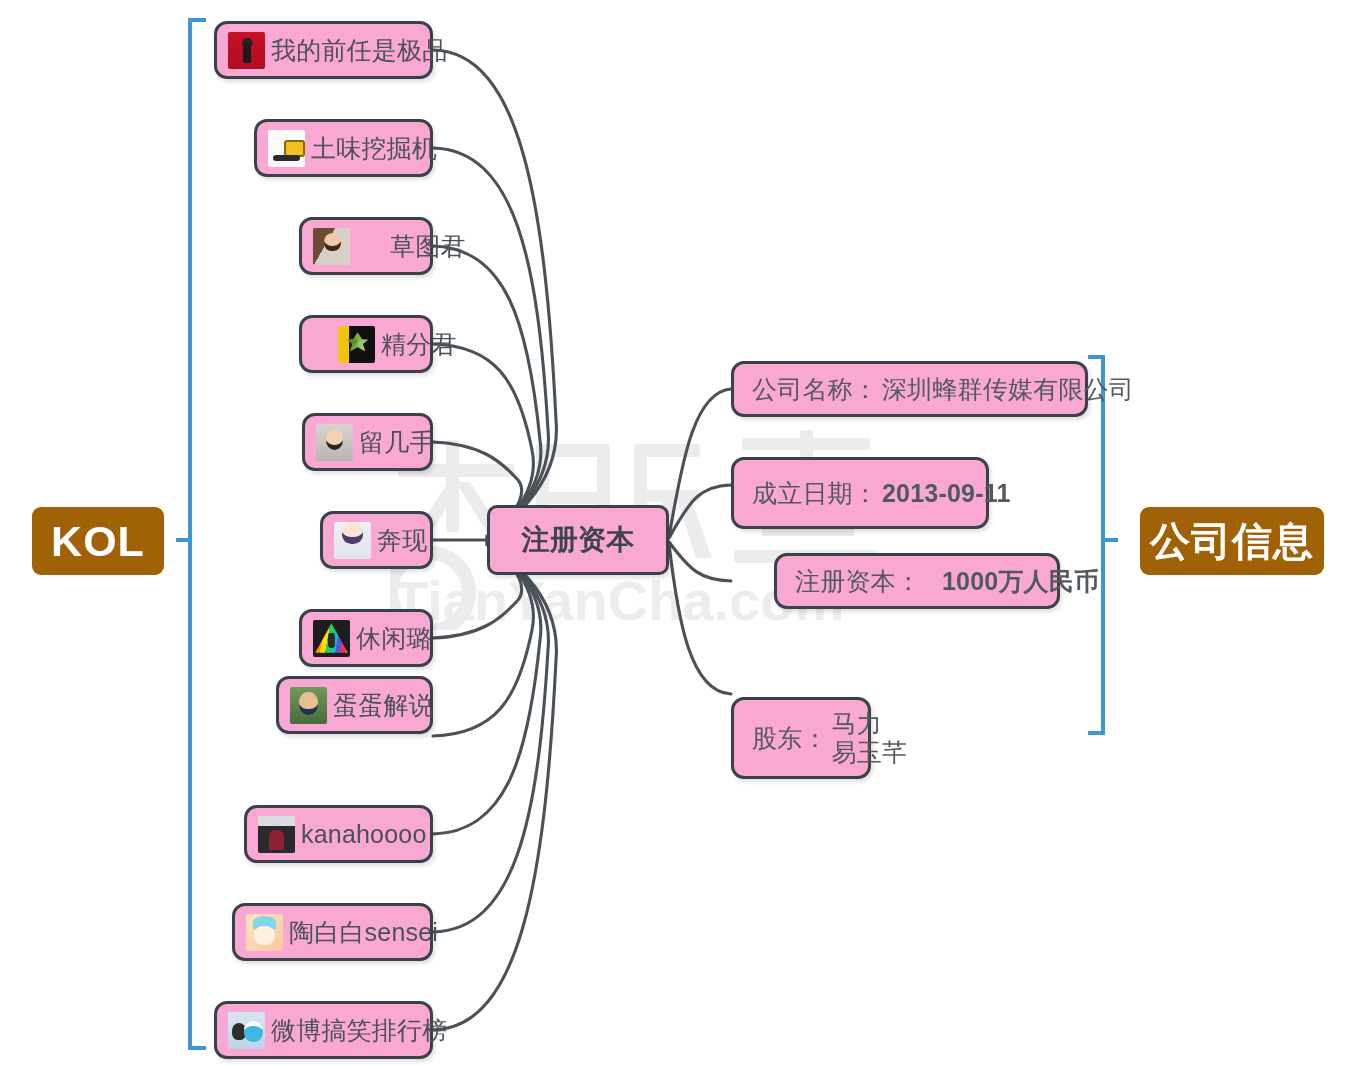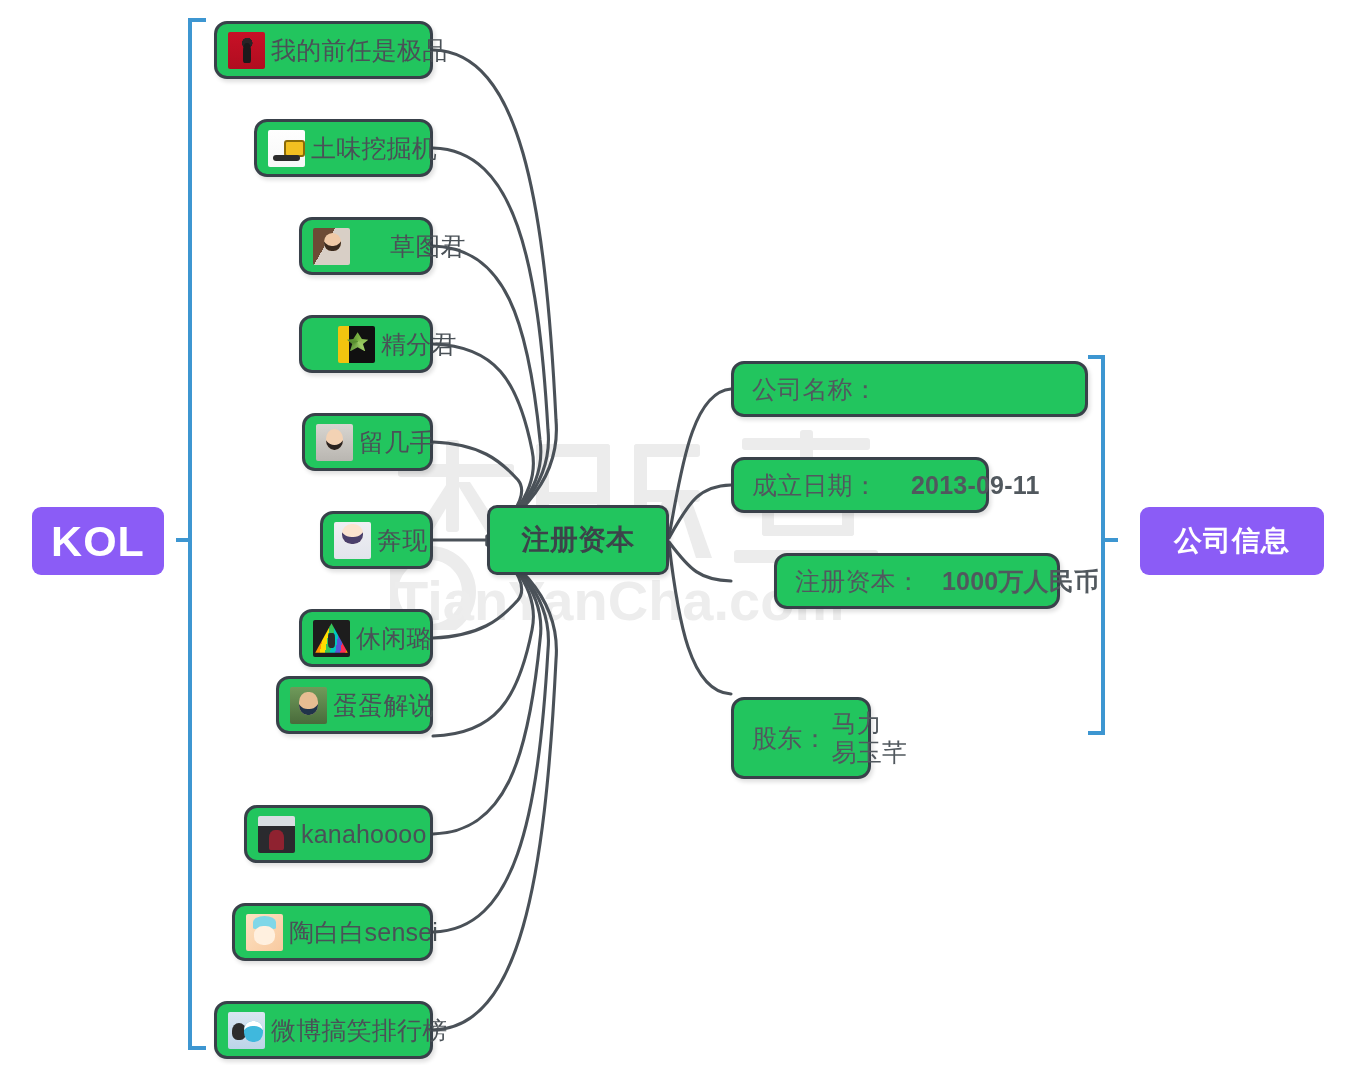--- a/index.html
+++ b/index.html
@@ -48,21 +48,21 @@
     width: 1356px;
     height: 1065px;
     z-index: 3;
     pointer-events: none;
   }
 
   
   .node {
     position: absolute;
     box-sizing: border-box;
-    background: #22c55e;
+    background: #f9a8d4;
     border: 3px solid #39414a;
     border-radius: 13px;
     display: flex;
     align-items: center;
     z-index: 4;
     box-shadow: 2px 3px 4px rgba(0,0,0,0.13);
   }
   .node .label {
     font-size: 25px;
     color: #4a5157;
@@ -135,33 +135,33 @@
 
   
   .info-node {
     padding: 0 18px;
   }
   .info-node .label { font-size: 25px; color: #51585e; }
 
   
   .chip {
     position: absolute;
-    background: #8b5cf6;
+    background: #a16207;
     border-radius: 9px;
     color: #ffffff;
     display: flex;
     align-items: center;
     justify-content: center;
     font-weight: bold;
     z-index: 4;
   }
   #chip-kol { left: 32px; top: 507px; width: 132px; height: 68px; }
   #chip-kol .label { font-size: 43px; letter-spacing: 1px; color:#fff; }
   #chip-company { left: 1140px; top: 507px; width: 184px; height: 68px; }
-  #chip-company .label { font-size: 28px; letter-spacing: 1px; color:#fff; }
+  #chip-company .label { font-size: 40px; letter-spacing: 1px; color:#fff; }
 
   
   #node-center {
     left: 487px; top: 505px; width: 182px; height: 70px;
     justify-content: center;
     border-radius: 10px;
   }
   #node-center .label { font-size: 28px; font-weight: bold; color: #3c434a; }
 </style>
 </head>
@@ -294,22 +294,23 @@
       </div>
       <div class="node kol-node" style="left: 214px; top: 1001px; width: 219px;">
         <span class="avatar av-10"></span>
         <span class="label">微博搞笑排行榜</span>
       </div>
     </div>
 
   <div id="info-nodes">
       <div class="node info-node" style="left: 731px; top: 361px; width: 357px; height: 56px;">
         <span class="label">公司名称：</span>
-      </div>
-      <div class="node info-node" style="left: 731px; top: 457px; width: 258px; height: 56px; gap: 29px;">
+        <span class="label" style="margin-left: 4px;">深圳蜂群传媒有限公司</span>
+      </div>
+      <div class="node info-node" style="left: 731px; top: 457px; width: 258px; height: 72px;">
         <span class="label">成立日期：</span>
         <span class="label" style="margin-left: 4px; font-weight: bold;">2013-09-11</span>
       </div>
       <div class="node info-node" style="left: 774px; top: 553px; width: 286px; height: 56px; gap: 17px;">
         <span class="label">注册资本：</span>
         <span class="label" style="margin-left: 4px; font-weight: bold;">1000万人民币</span>
       </div>
       <div class="node info-node" style="left: 731px; top: 653px; width: 140px; height: 82px; margin-top: 44px;">
         <span class="label">股东：</span>
         <span class="label" style="margin-left: 4px;">马力

